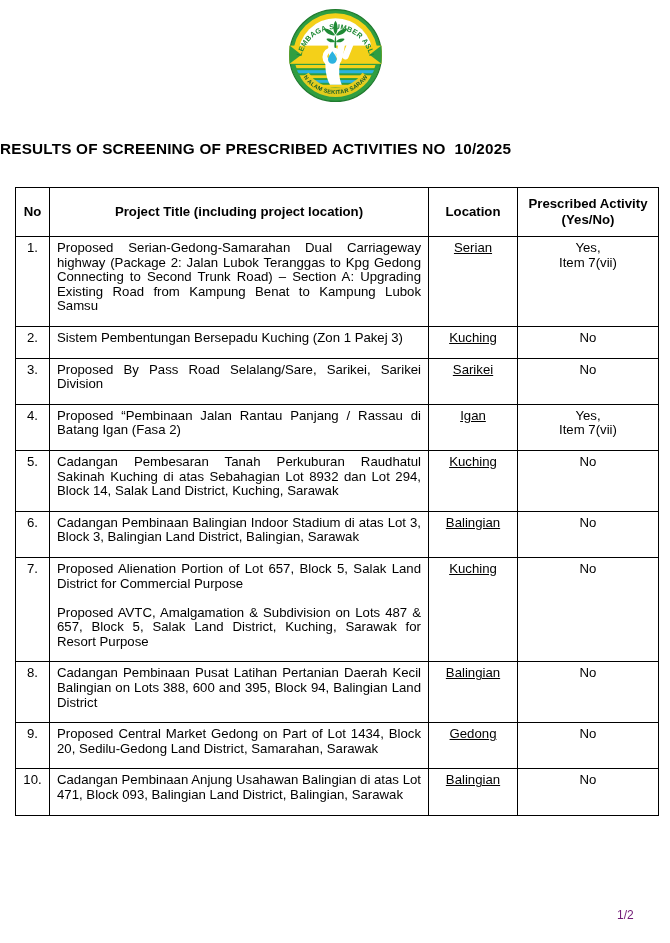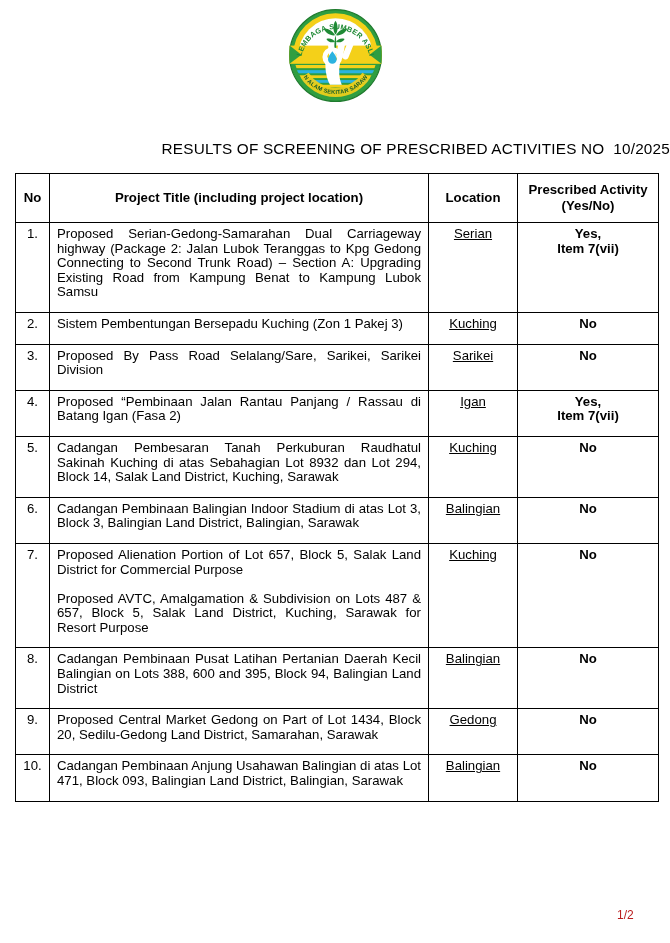--- a/index.html
+++ b/index.html
@@ -4,47 +4,47 @@
 <style>
   html,body{margin:0;padding:0;}
   body{
     width:670px;height:943px;background:#ffffff;color:#000;
     font-family:"Liberation Sans", sans-serif;
     position:relative;overflow:hidden;
   }
   .page{position:relative;width:670px;height:943px;}
   .logo-wrap{text-align:center;padding-top:8px;}
   .doc-title{
-    margin-top:33px;text-align:right;font-weight:normal;
+    margin-top:33px;text-align:left;font-weight:bold;
     font-size:15.3px;letter-spacing:0.2px;white-space:pre-wrap;
   }
   .intro{
     margin:16px 13px 0 13px;font-size:13.5px;line-height:18px;
   }
   table.results{
-    margin:15px 0 0 15px;border-collapse:collapse;table-layout:fixed;
+    margin:29px 0 0 15px;border-collapse:collapse;table-layout:fixed;
     width:643px;
   }
   table.results th, table.results td{
     border:1.5px solid #000;
   }
   table.results th{
     font-size:13.2px;font-weight:bold;text-align:center;vertical-align:middle;
     padding:8px 3px;white-space:pre-line;line-height:16px;
   }
   table.results td{
     font-size:13.2px;line-height:14.6px;vertical-align:top;
     padding:4px 7px 12px 7px;
   }
   td.c-no{text-align:center;padding-left:2px;padding-right:2px;}
   td.c-title{text-align:justify;white-space:pre-line;}
   td.c-loc{text-align:center;text-decoration:underline;}
-  td.c-act{text-align:center;white-space:pre-line;font-weight:bold;}
+  td.c-act{text-align:center;white-space:pre-line;}
   .page-number{
-    position:absolute;left:617px;top:908px;font-size:12px;color:#b91c1c;
+    position:absolute;left:617px;top:908px;font-size:12px;color:#701a75;
   }
 </style>
 </head>
 <body>
 
 <div class="page">
 
   <div class="logo-wrap">
     <svg viewBox="0 0 120 120" width="95" height="95" aria-hidden="true">
       <defs>

